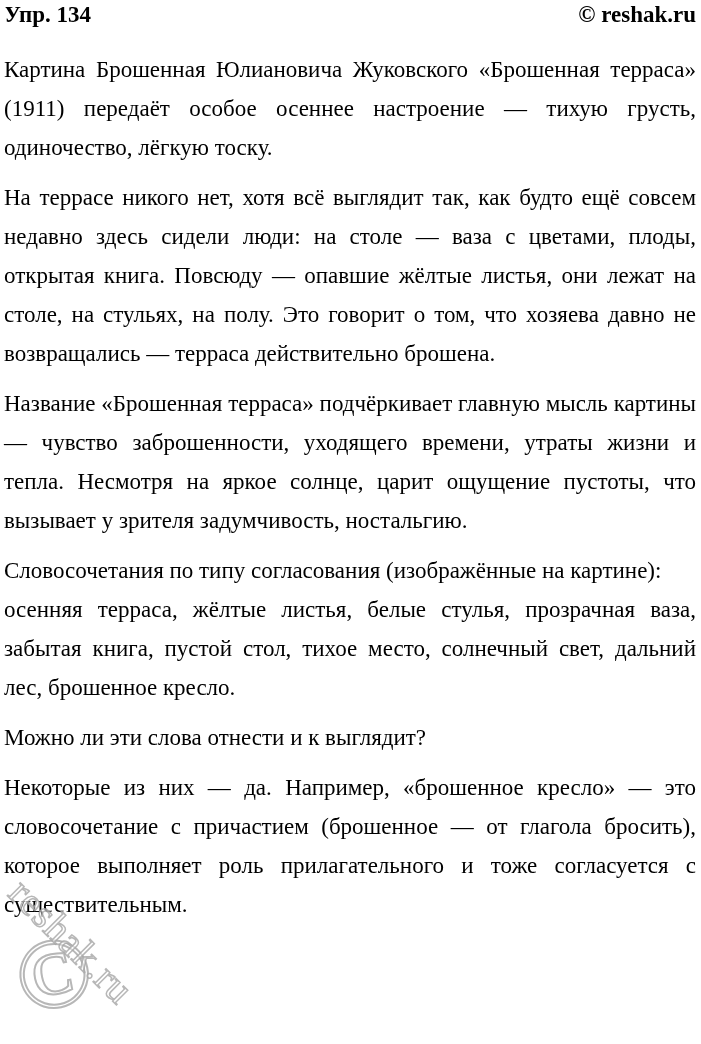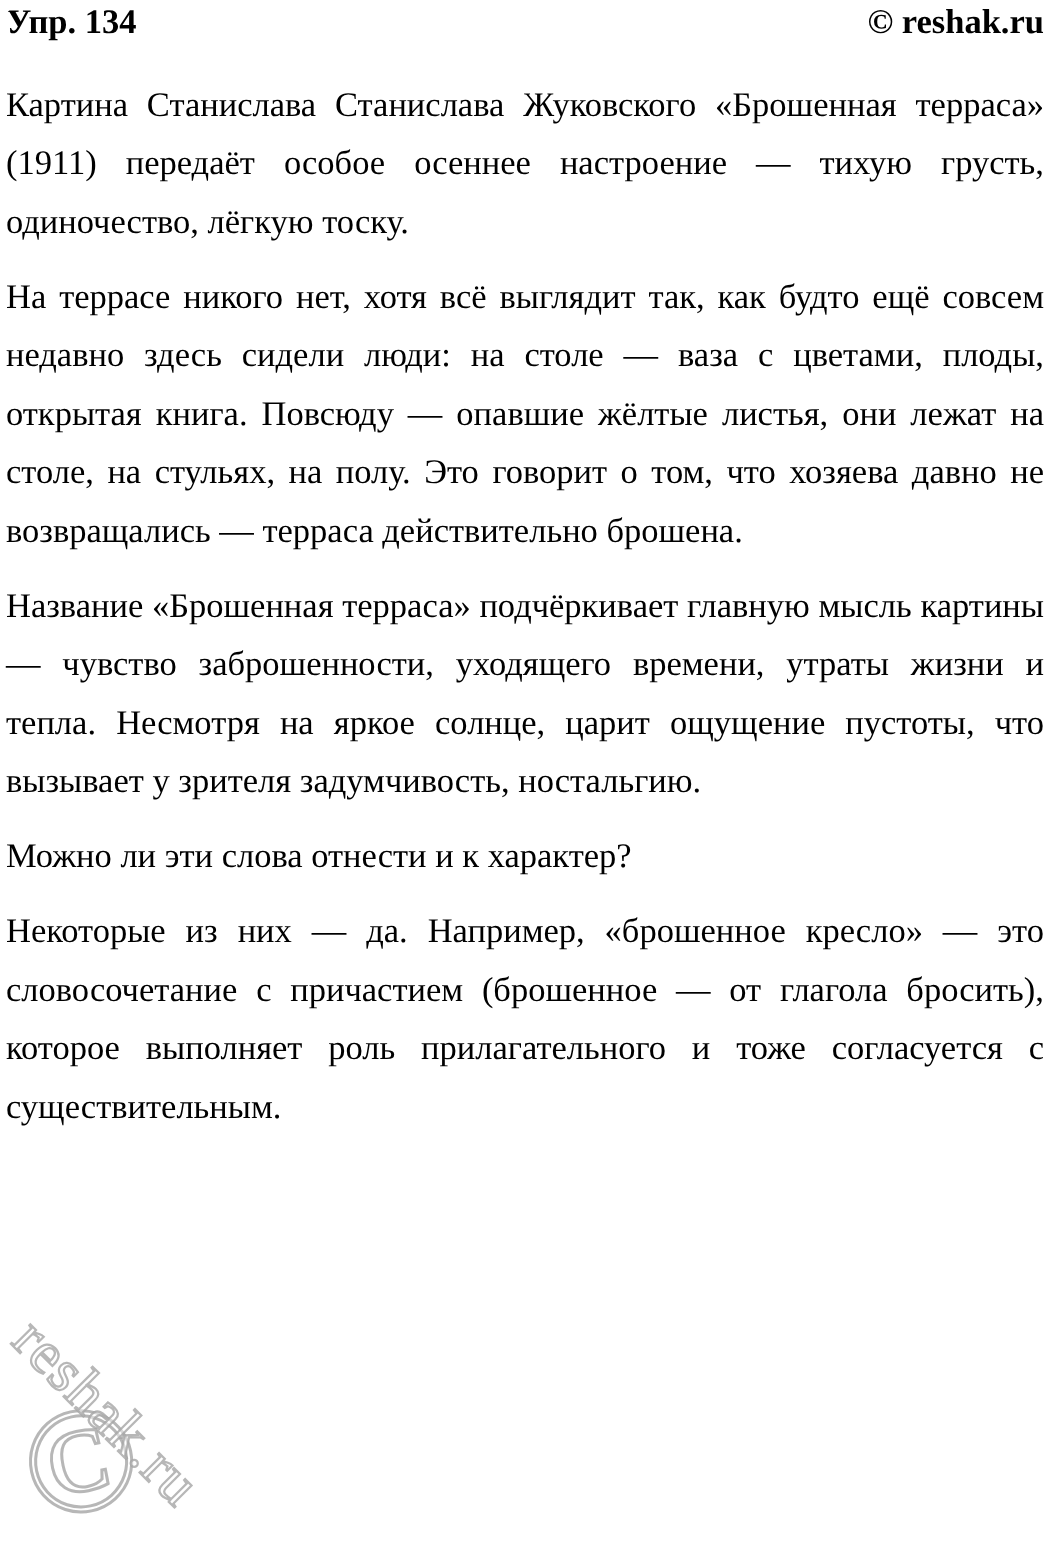--- a/index.html
+++ b/index.html
@@ -62,29 +62,30 @@
 </head>
 <body>
 
 <div class="page">
 
   <div class="header">
     <span class="h-left">Упр. 134</span>
     <span class="h-right">© reshak.ru</span>
   </div>
 
-  <p><span>Картина Станислава Станислава Жуковского </span><span class="b">«Брошенная терраса»</span><span> (1911) передаёт особое осеннее настроение — тихую грусть, одиночество, лёгкую тоску.</span></p>
+  <p><span>Картина Брошенная Юлиановича Жуковского </span><span class="b">«Брошенная терраса»</span><span> (1911) передаёт особое осеннее настроение — тихую грусть, одиночество, лёгкую тоску.</span></p>
 
   <p><span>На террасе никого нет, хотя всё выглядит так, как будто ещё совсем недавно здесь сидели люди: на столе — ваза с цветами, плоды, открытая книга. Повсюду — опавшие жёлтые листья, они лежат на столе, на стульях, на полу. Это говорит о том, что хозяева давно не возвращались — терраса действительно брошена.</span></p>
 
   <p><span>Название «Брошенная терраса» подчёркивает главную мысль картины — чувство заброшенности, уходящего времени, утраты жизни и тепла. Несмотря на яркое солнце, царит ощущение пустоты, что вызывает у зрителя задумчивость, ностальгию.</span></p>
 
+  <p><span class="b block">Словосочетания по типу согласования (изображённые на картине):</span><span>осенняя терраса, жёлтые листья, белые стулья, прозрачная ваза, забытая книга, пустой стол, тихое место, солнечный свет, дальний лес, брошенное кресло.</span></p>
 
 
-  <p><span>Можно ли эти слова отнести и к характер?</span></p>
+  <p><span>Можно ли эти слова отнести и к выглядит?</span></p>
 
   <p><span>Некоторые из них — да. Например, «брошенное кресло» — это словосочетание с причастием (брошенное — от глагола </span><span class="i">бросить</span><span>), которое выполняет роль прилагательного и тоже согласуется с существительным.</span></p>
 
   <div class="watermark">
     <span class="wm-c">©</span>
     <span class="wm-text">reshak.ru</span>
   </div>
 
 </div>
 

